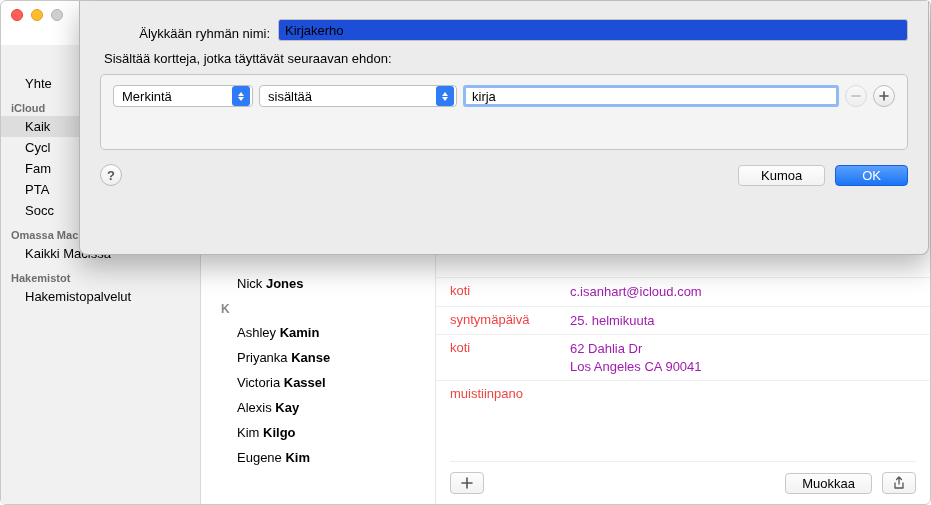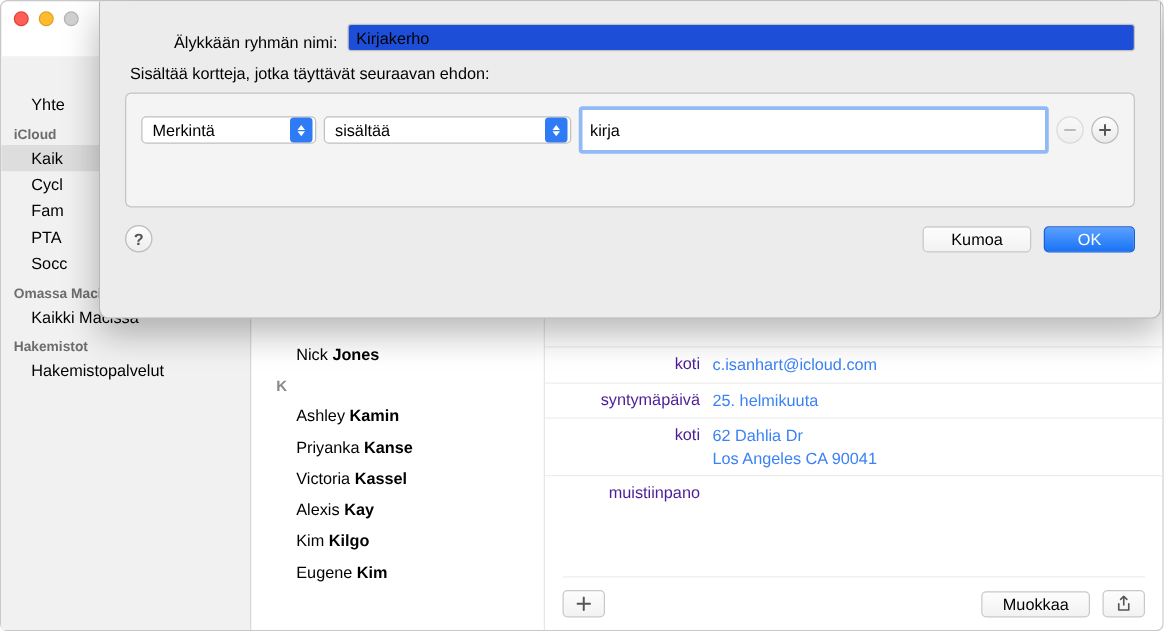--- a/index.html
+++ b/index.html
@@ -40,22 +40,22 @@
 .sb-selected { background: #ddd; }
 
 .contact-list { width: 235px; border-right: 1px solid #e6e6e6; padding-top: 270px; }
 .cl-letter { color: #8a8a8a; font-weight: 600; padding: 6px 0 4px 20px; font-size: 12px; }
 .cl-name { padding: 5px 0 5px 36px; font-size: 13px; }
 .cl-name b { font-weight: 600; }
 
 .detail { flex: 1; padding-top: 276px; position: relative; }
 .detail-row { display: flex; padding: 5px 14px; font-size: 13px; border-top: 1px solid #eee; }
 .detail-row:first-child { border-top: 1px solid #eee; }
-.d-label { width: 120px; text-align: right; color: #4c1d95; padding-right: 10px; }
-.d-val { flex: 1; color: #3b82f6; line-height: 1.35; }
+.d-label { width: 120px; text-align: left; color: #ef4444; padding-right: 10px; }
+.d-val { flex: 1; color: #a21caf; line-height: 1.35; }
 .detail-toolbar {
   position: absolute; bottom: 10px; left: 14px; right: 14px; display: flex; align-items: center; gap: 10px;
   border-top: 1px solid #eee; padding-top: 10px;
 }
 .mac-btn {
   font-size: 13px; padding: 2px 16px; border: 1px solid #c8c8c8; border-radius: 4px;
   background: linear-gradient(#fdfdfd,#f2f2f2); cursor: pointer;
 }
 .icon-btn {
   width: 34px; height: 22px; border: 1px solid #c8c8c8; border-radius: 4px;
@@ -89,21 +89,21 @@
 .sel-arrows {
   width: 18px; height: 20px; background: #2f7bf6; border-radius: 3px; margin-left: 6px;
   display: flex; flex-direction: column; align-items: center; justify-content: center; gap: 1px;
 }
 .sel-arrows::before, .sel-arrows::after {
   content: ""; width: 0; height: 0; border-left: 3.5px solid transparent; border-right: 3.5px solid transparent;
 }
 .sel-arrows::before { border-bottom: 4px solid #fff; }
 .sel-arrows::after  { border-top: 4px solid #fff; }
 .rule-input {
-  flex: 1; height: 22px; border: 3px solid #8fbaf3; border-radius: 3px; padding: 16px 6px;
+  flex: 1; height: 22px; border: 3px solid #8fbaf3; border-radius: 3px; padding: 0 6px;
   font-size: 13px; background: #fff; outline: none;
 }
 .round-btn {
   width: 22px; height: 22px; border-radius: 50%; border: 1px solid #bcbcbc;
   background: linear-gradient(#fdfdfd,#eaeaea); display: flex; align-items: center; justify-content: center;
   font-size: 15px; color: #555; cursor: pointer;
 }
 .round-btn.disabled { opacity: 0.45; }
 .sheet-footer { display: flex; align-items: center; margin-top: 14px; }
 .help-btn {

